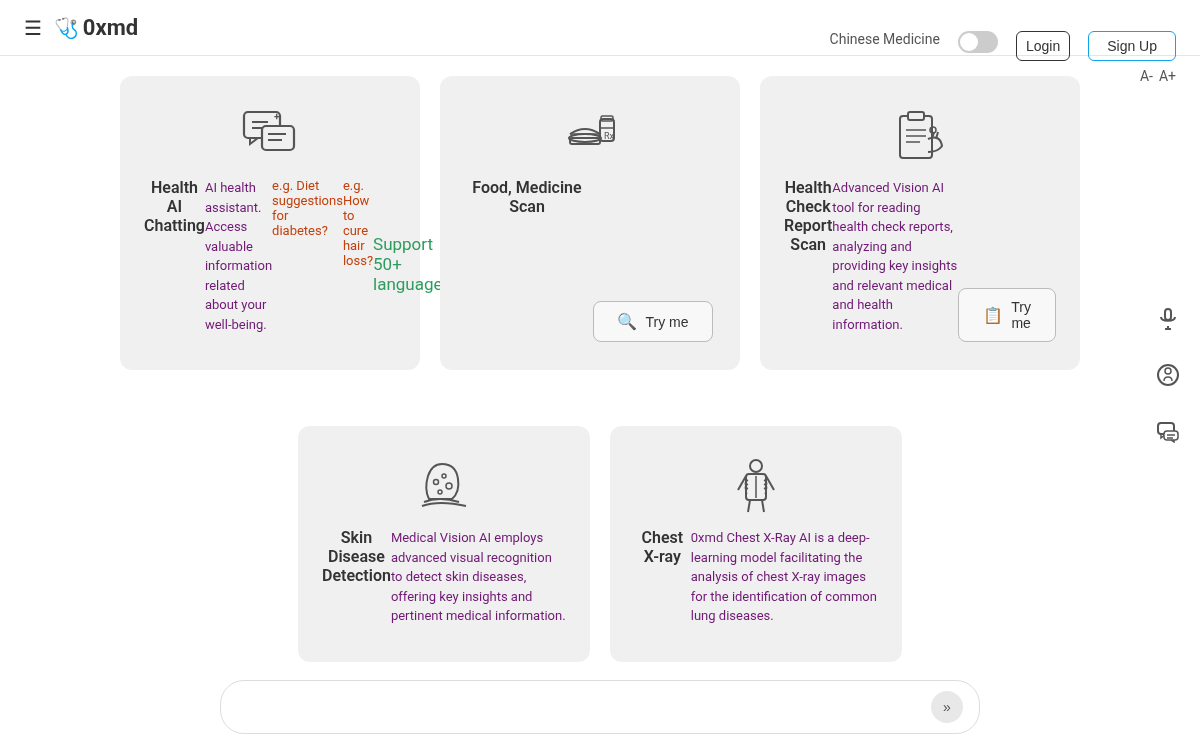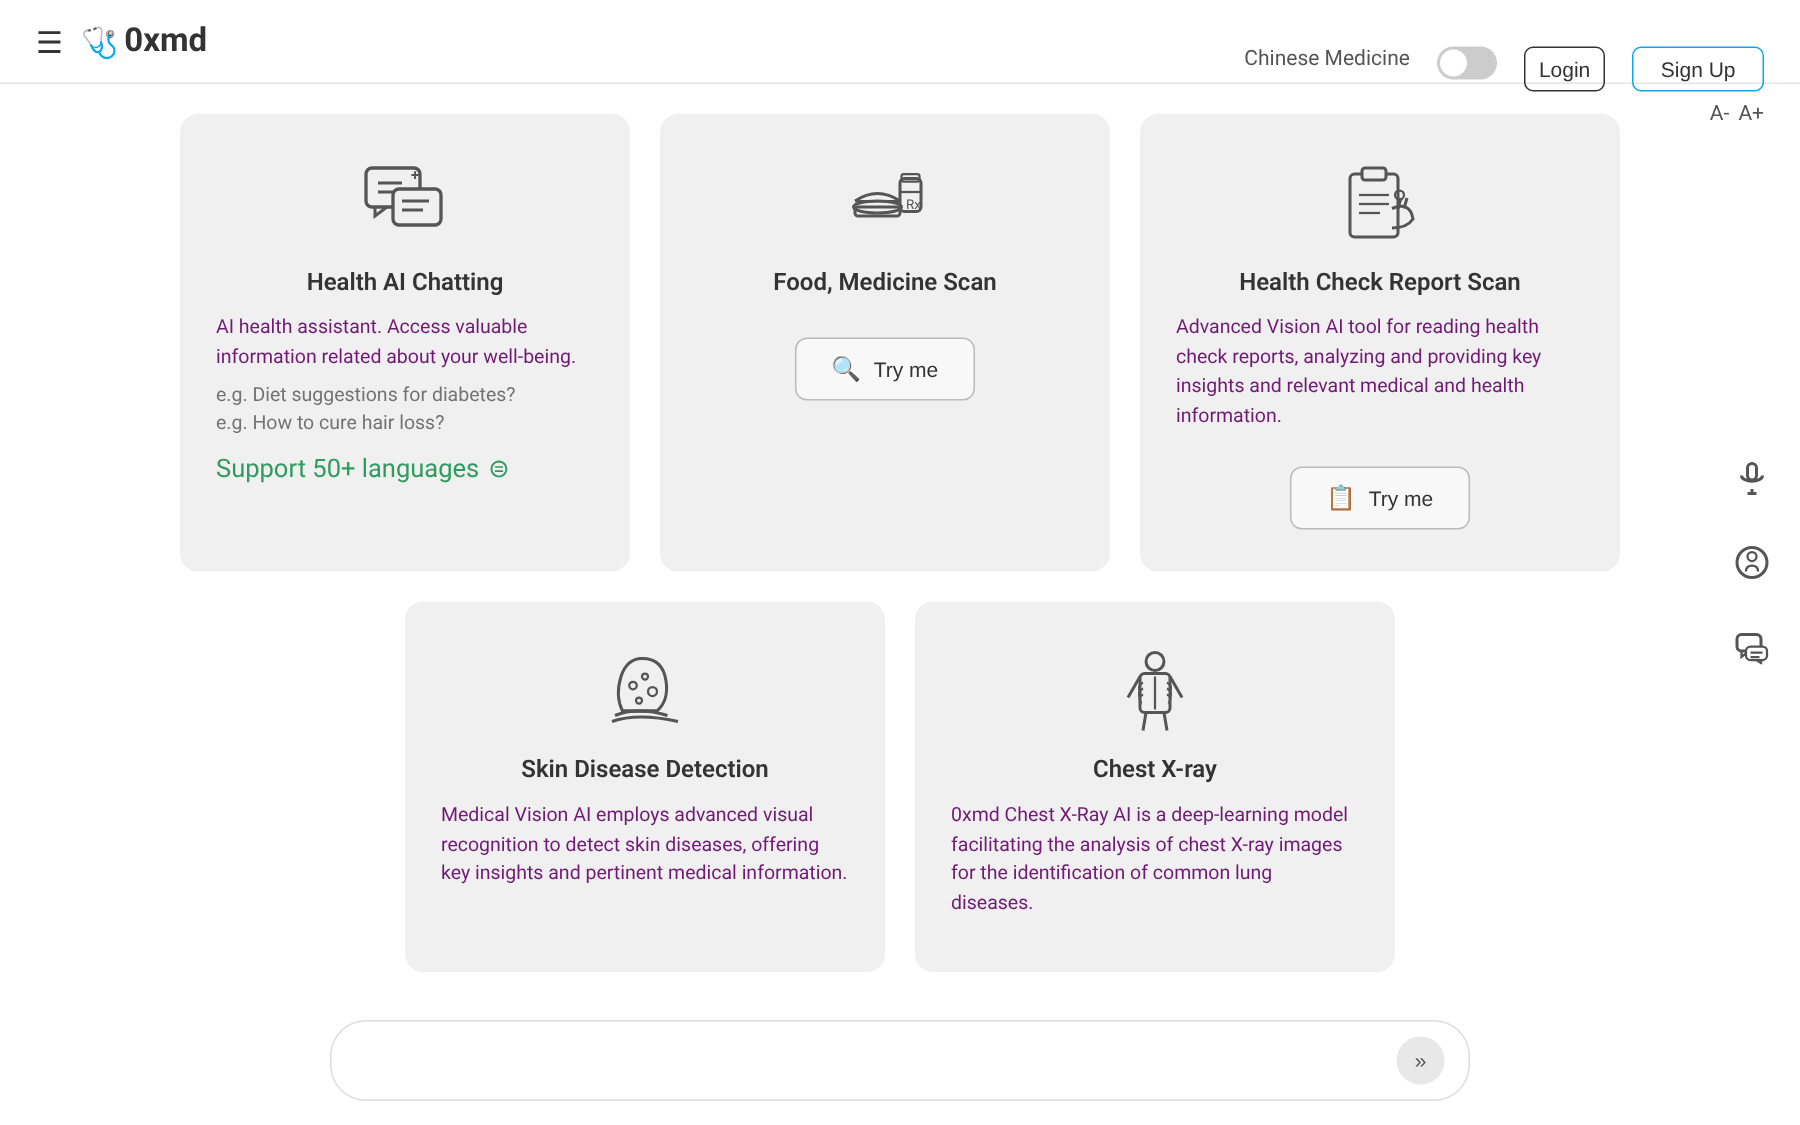--- a/index.html
+++ b/index.html
@@ -128,21 +128,22 @@
       border-radius: 12px;
       padding: 28px 24px;
       display: flex;
       flex-direction: column;
       align-items: flex-start;
     }
     .card-full {
       width: 300px;
     }
     .card-medium {
-      width: 320px;
+      width: 292px;
+      margin-top: 36px;
     }
 
     .card-icon-area {
       display: flex;
       justify-content: center;
       width: 100%;
       margin-bottom: 14px;
     }
 
     .card-title {
@@ -156,21 +157,21 @@
 
     .card-desc {
       font-size: 13px;
       color: #701a75;
       line-height: 1.5;
       margin-bottom: 8px;
     }
 
     .card-example {
       font-size: 13px;
-      color: #737373;
+      color: #c2410c;
       margin-bottom: 4px;
     }
 
     .card-support {
       color: #2d9c5e;
       font-size: 17px;
       display: flex;
       align-items: center;
       gap: 6px;
       margin-top: 8px;
@@ -193,21 +194,21 @@
     }
 
     .try-me-icon {
       font-size: 16px;
     }
 
     .card-content-area {
       width: 100%;
       flex: 1;
       display: flex;
-      flex-direction: column;
+      flex-direction: row;
     }
 
     .card-btn-area {
       display: flex;
       justify-content: center;
       width: 100%;
       margin-top: 16px;
     }
 
     

